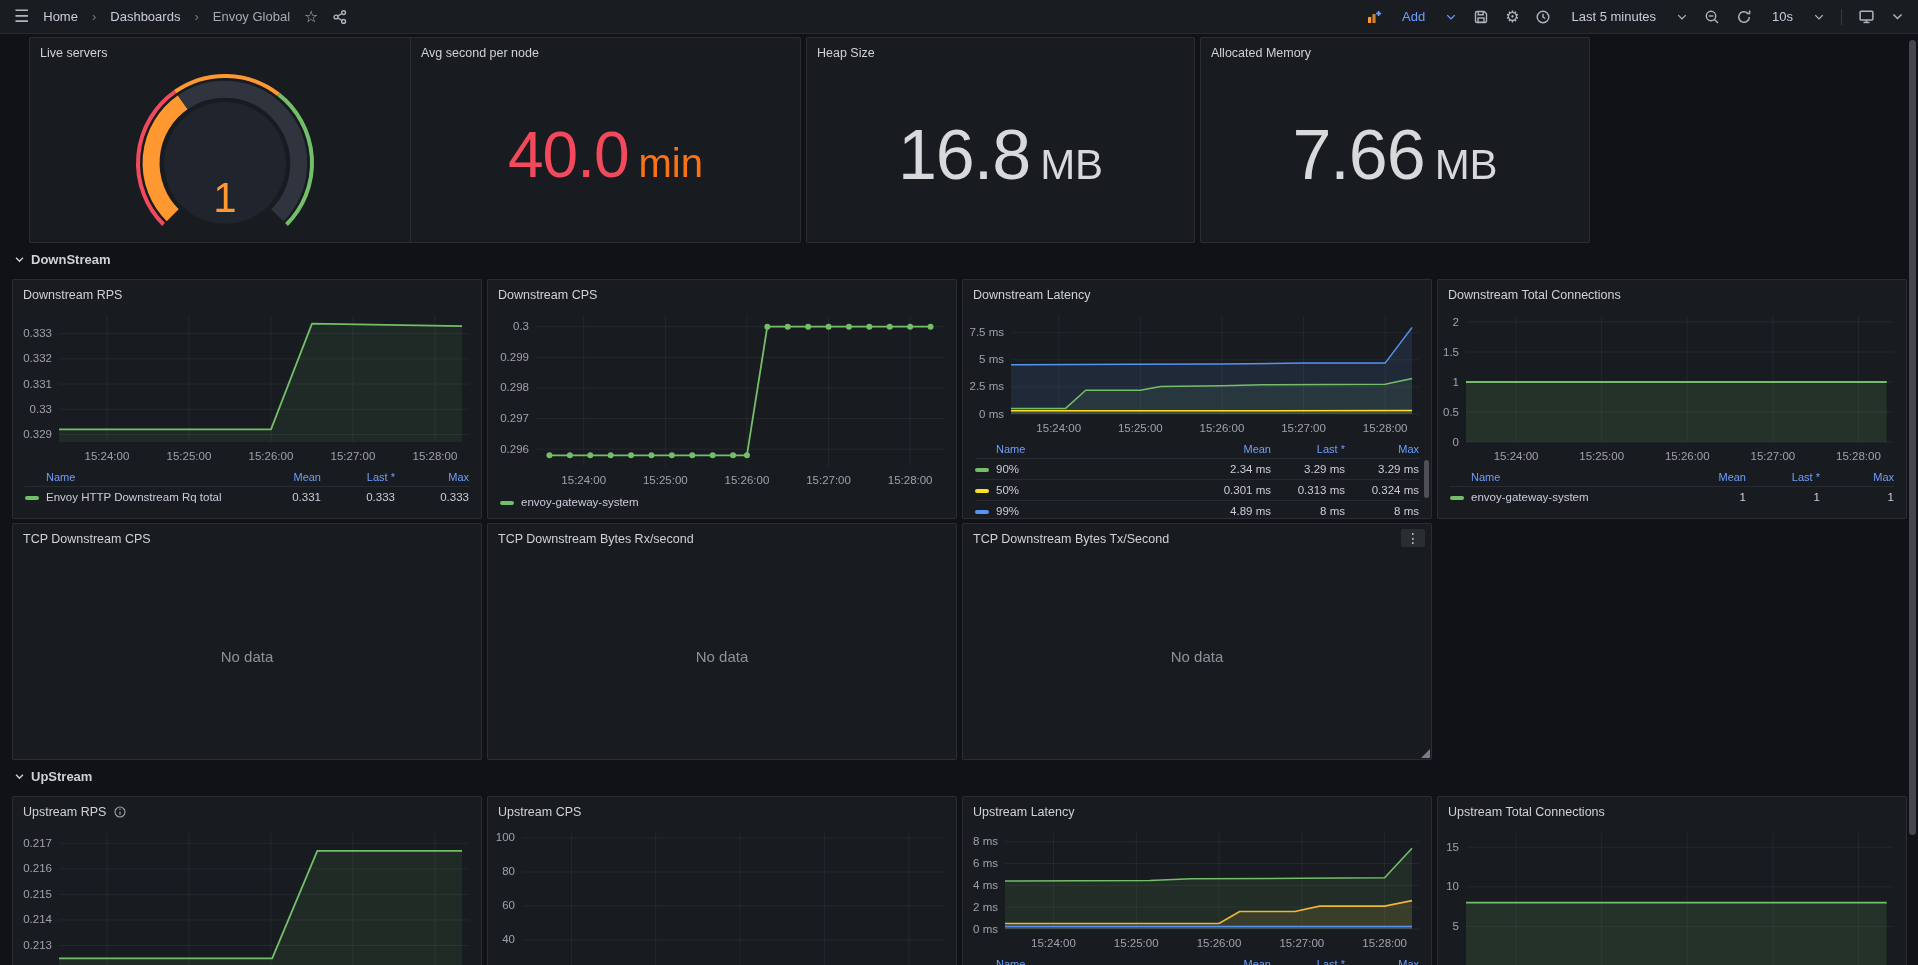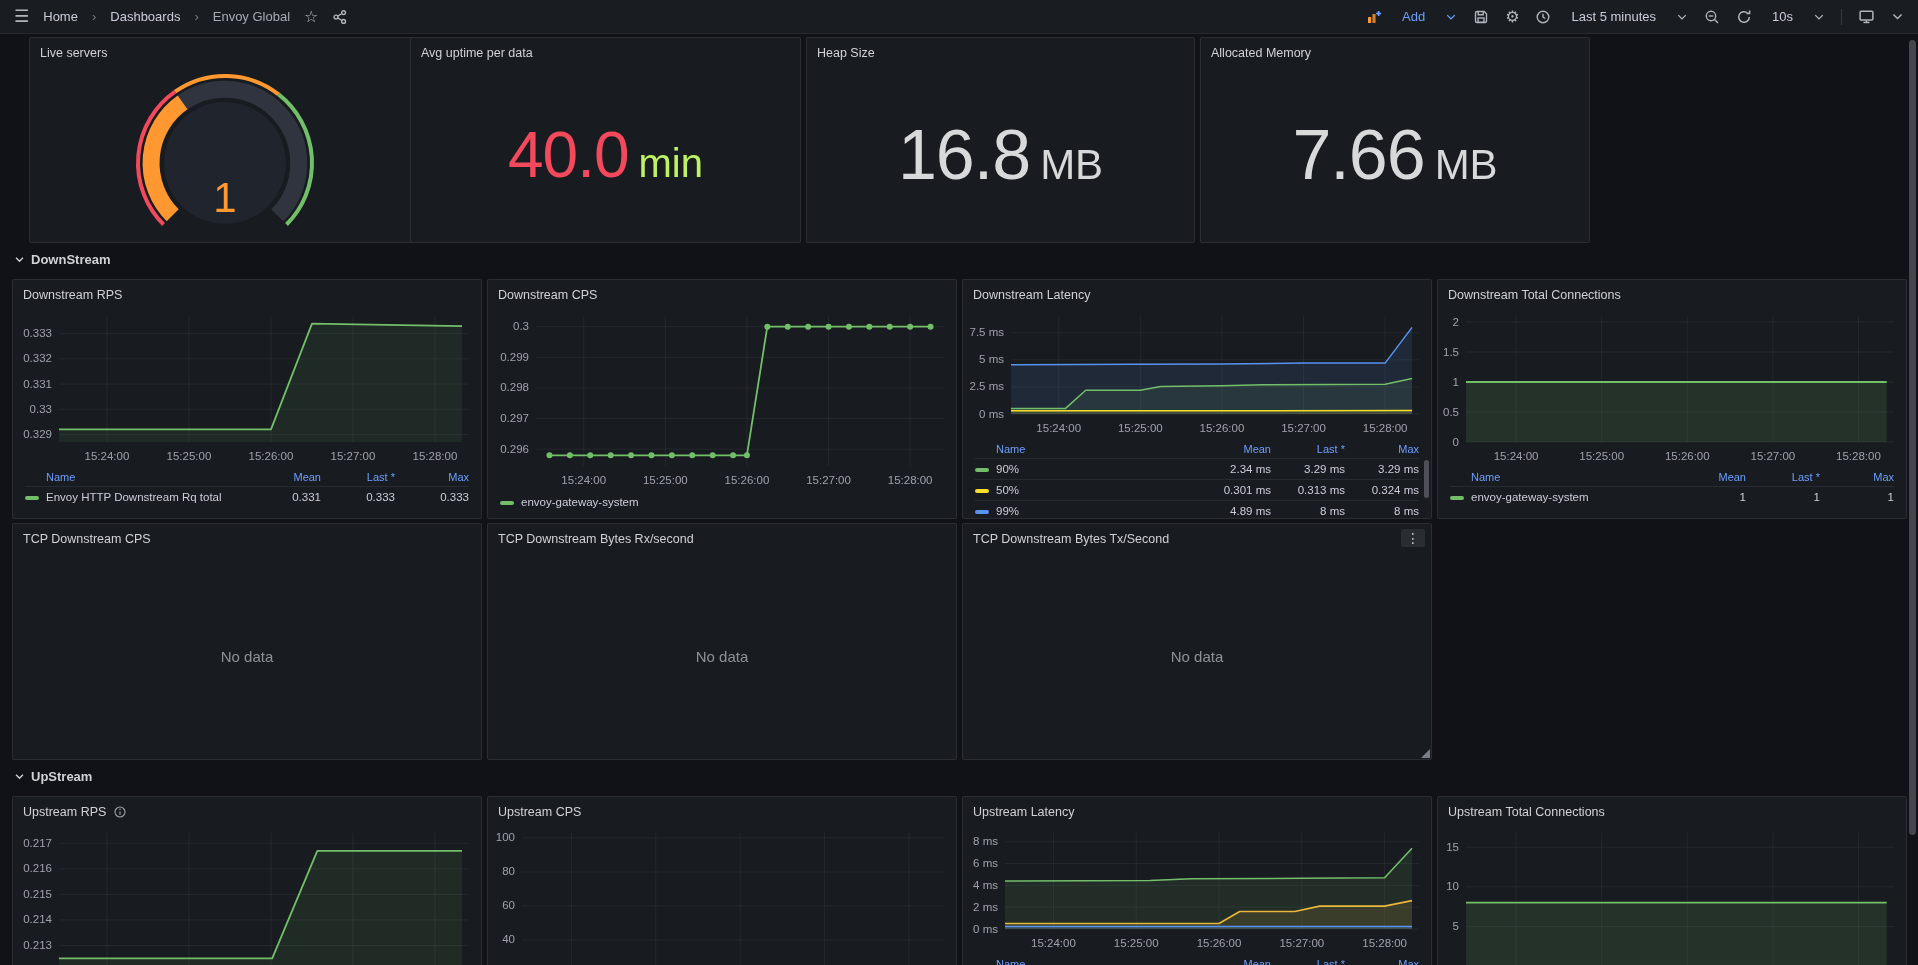--- a/index.html
+++ b/index.html
@@ -173,26 +173,26 @@
         <path d="M 43.5 153.5 A 87 87 0 0 1 55.1 20.7" fill="none" stroke="#F2495C" stroke-width="4"></path>
         <path d="M 55.1 20.7 A 87 87 0 0 1 158.6 23.4" fill="none" stroke="#FF9830" stroke-width="4"></path>
         <path d="M 158.6 23.4 A 87 87 0 0 1 166.5 153.5" fill="none" stroke="#73BF69" stroke-width="4"></path>
         <text x="105" y="141" text-anchor="middle" font-size="42" font-weight="500" fill="#FF9830">1</text>
       </svg>
     </div>
   </div>
 
   <div class="panel" style="left:410px;top:37px;width:391px;height:206px">
     <div class="panel-header">
-        <span class="panel-title">Avg uptime per data</span>
+        <span class="panel-title">Avg second per node</span>
       </div>
     <div class="stat-content">
       <div class="stat-value-group">
         <span class="stat-value" style="font-size:64px;color:#F2495C">40.0</span>
-        <span class="stat-unit" style="font-size:40px;color:#bef264">min</span>
+        <span class="stat-unit" style="font-size:40px;color:#f97316">min</span>
       </div>
     </div>
   </div>
 
   <div class="panel" style="left:806px;top:37px;width:389px;height:206px">
     <div class="panel-header">
         <span class="panel-title">Heap Size</span>
       </div>
     <div class="stat-content">
       <div class="stat-value-group">

